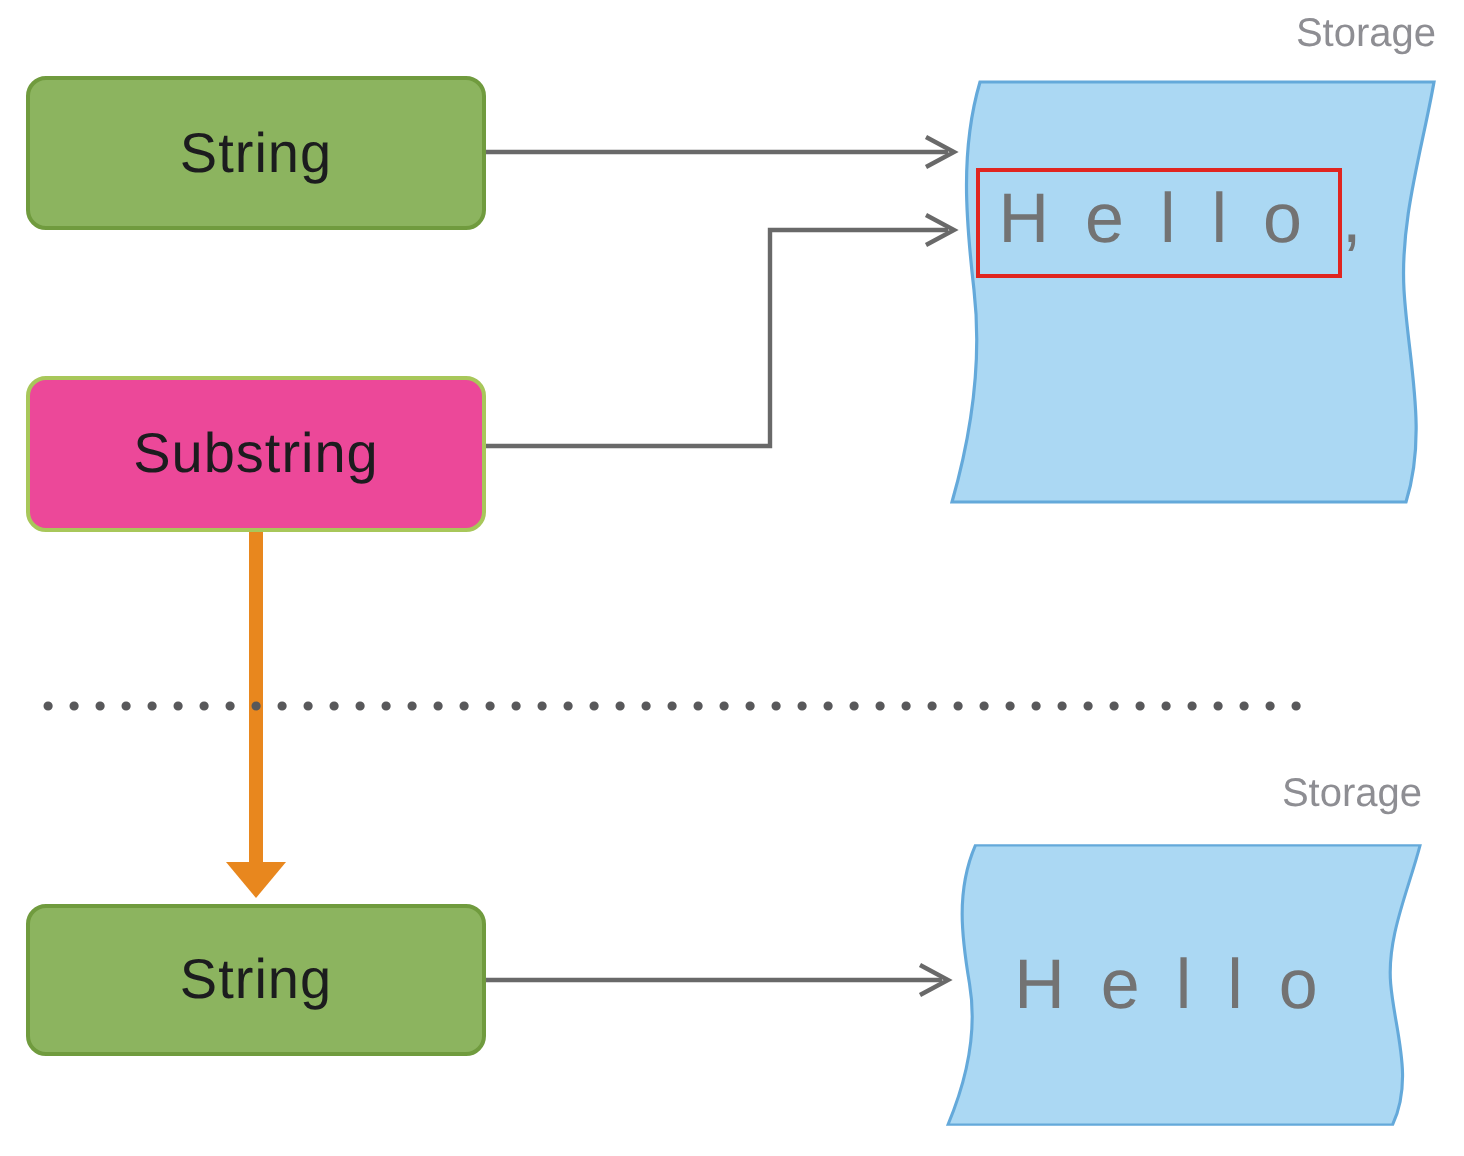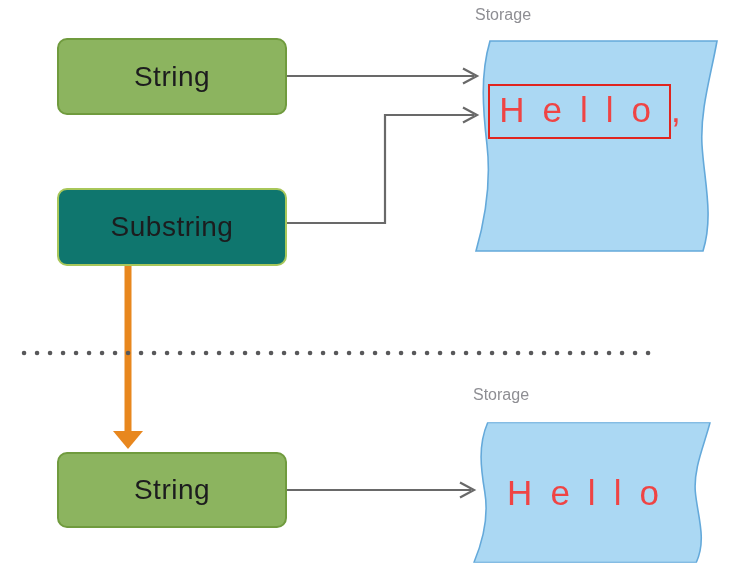--- a/index.html
+++ b/index.html
@@ -17,29 +17,28 @@
   
   .node {
     position: absolute;
     left: 13px;
     width: 230px;
     border-radius: 10px;
     display: flex;
     align-items: center;
     justify-content: center;
     z-index: 3;
-    margin-left: 44px;
   }
   .node .node-label {
     font-size: 28px;
     color: #1c1c1e;
     letter-spacing: 0.5px;
   }
   .node-string { background: #8CB45F; border: 2.5px solid #709B3E; }
-  .node-substring { background: #0f766e; border: 2.5px solid #A8C75A; }
+  .node-substring { background: #ec4899; border: 2.5px solid #A8C75A; }
 
   .node-string-top   { top: 38px;  height: 77px; }
   .node-substring-mid{ top: 188px; height: 78px; }
   .node-string-bottom{ top: 452px; height: 76px; }
 
   
   .connector-layer {
     position: absolute;
     left: 0; top: 0;
     width: 732px; height: 578px;
@@ -53,32 +52,32 @@
   }
   .storage-top    { left: 475px; top: 40px;  width: 243px; height: 212px; }
   .storage-bottom { left: 473px; top: 422px; width: 238px; height: 141px; }
   .storage svg.storage-shape {
     position: absolute;
     left: 0; top: 0;
     width: 100%; height: 100%;
   }
   .storage-title {
     position: absolute;
-    text-align: left;
-    font-size: 16px;
+    text-align: right;
+    font-size: 20px;
     color: #8E8E93;
     z-index: 1;
   }
   .storage-title-top    { left: 475px; top: 6px;   width: 243px; }
   .storage-title-bottom { left: 473px; top: 386px; width: 238px; }
 
   .mem-text {
     font-size: 35px;
     letter-spacing: 18px;
-    color: #ef4444;
+    color: #737373;
     white-space: nowrap;
   }
   .mem-line1-row {
     position: absolute;
     left: 0; right: 6px;
     top: 44px;
     display: flex;
     justify-content: center;
     align-items: baseline;
   }

